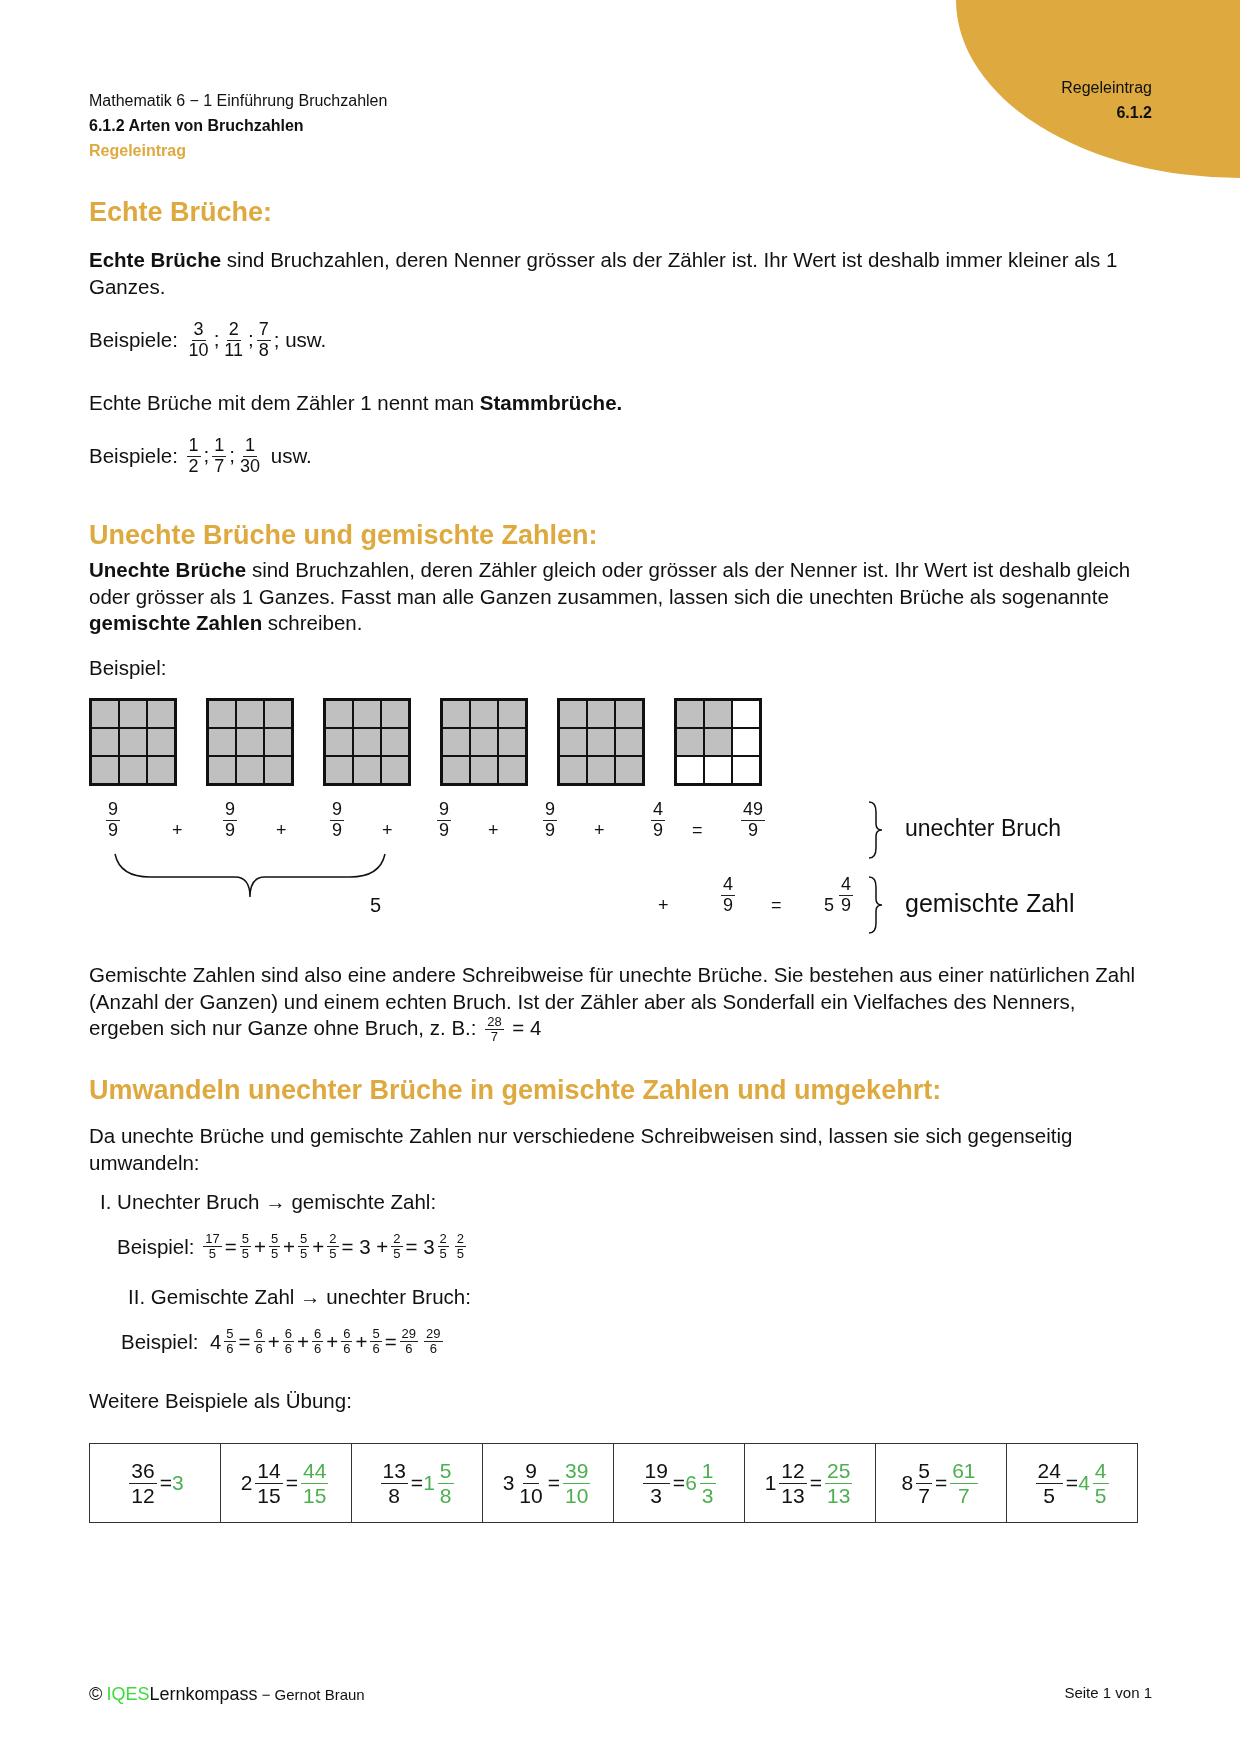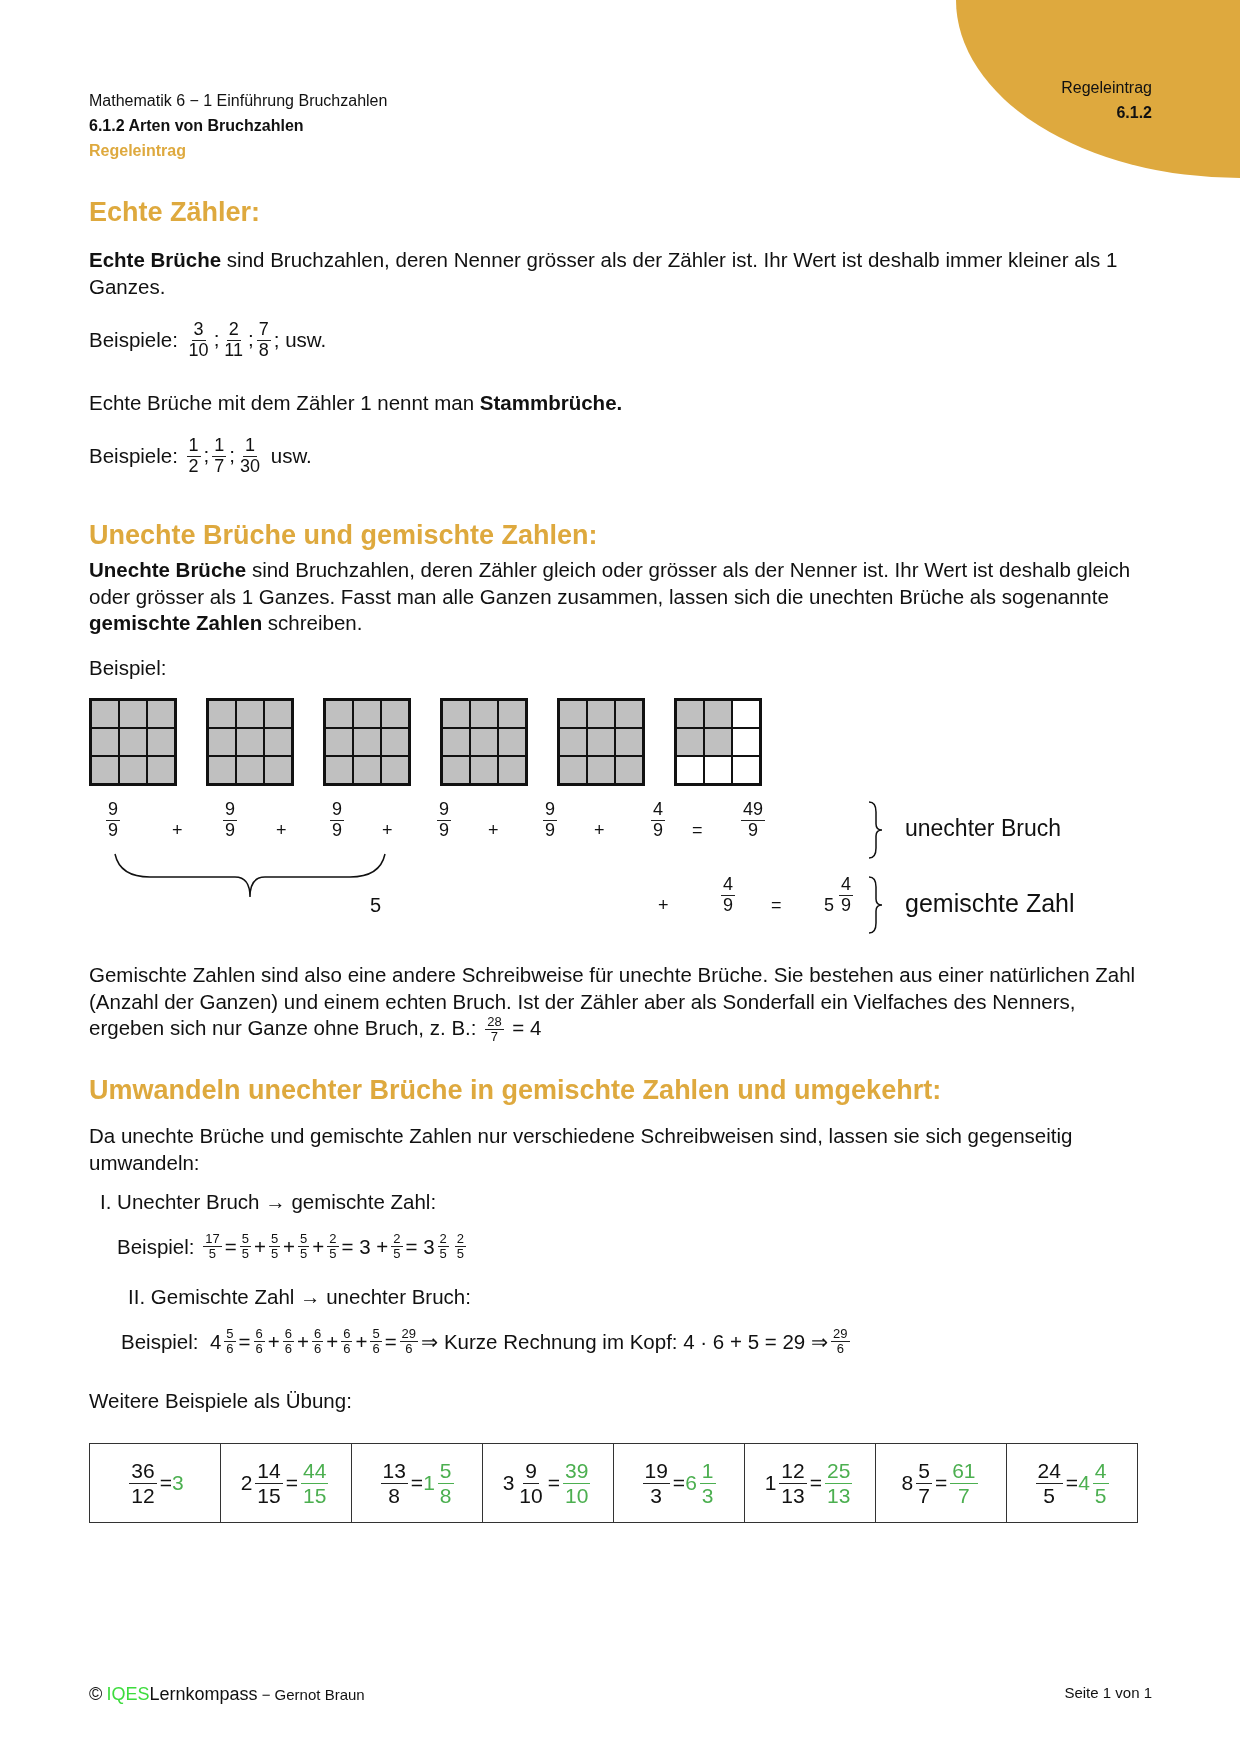--- a/index.html
+++ b/index.html
@@ -43,21 +43,21 @@
 <div class="hdr hdr-left">
   <div>Mathematik 6 − 1 Einführung Bruchzahlen</div>
   <div class="bold">6.1.2 Arten von Bruchzahlen</div>
   <div class="bold gold">Regeleintrag</div>
 </div>
 <div class="hdr hdr-right">
   <div>Regeleintrag</div>
   <div class="bold">6.1.2</div>
 </div>
 
-<div class="h" style="top:197px;">Echte Zähler:</div>
+<div class="h" style="top:197px;">Echte Brüche:</div>
 <div class="p" style="top:247px;">
   <b>Echte Brüche</b><span> sind Bruchzahlen, deren Nenner grösser als der Zähler ist. Ihr Wert ist deshalb immer kleiner als 1 Ganzes.</span>
 </div>
 <div class="line" style="top:320px;">
   <span>Beispiele:</span>&nbsp;
   <span id="echte-ex"><span class="frac md">
         <span class="n">3</span>
         <span class="d">10</span>
       </span><span>;</span><span class="frac md">
         <span class="n">2</span>
@@ -307,21 +307,20 @@
     <span> + </span>
     <span class="frac sm">
       <span class="n">5</span>
       <span class="d">6</span>
     </span>
     <span> = </span>
     <span class="frac sm">
       <span class="n">29</span>
       <span class="d">6</span>
     </span>
-    <span> ⇒ Kurze Rechnung im Kopf: 4 · 6 + 5 = 29 ⇒ </span>
     <span class="frac sm">
       <span class="n">29</span>
       <span class="d">6</span>
     </span>
   </div>
 <div class="p" style="top:1388px;">Weitere Beispiele als Übung:</div>
 
 <table class="ex-table">
     <tbody>
       <tr id="ex-row">

